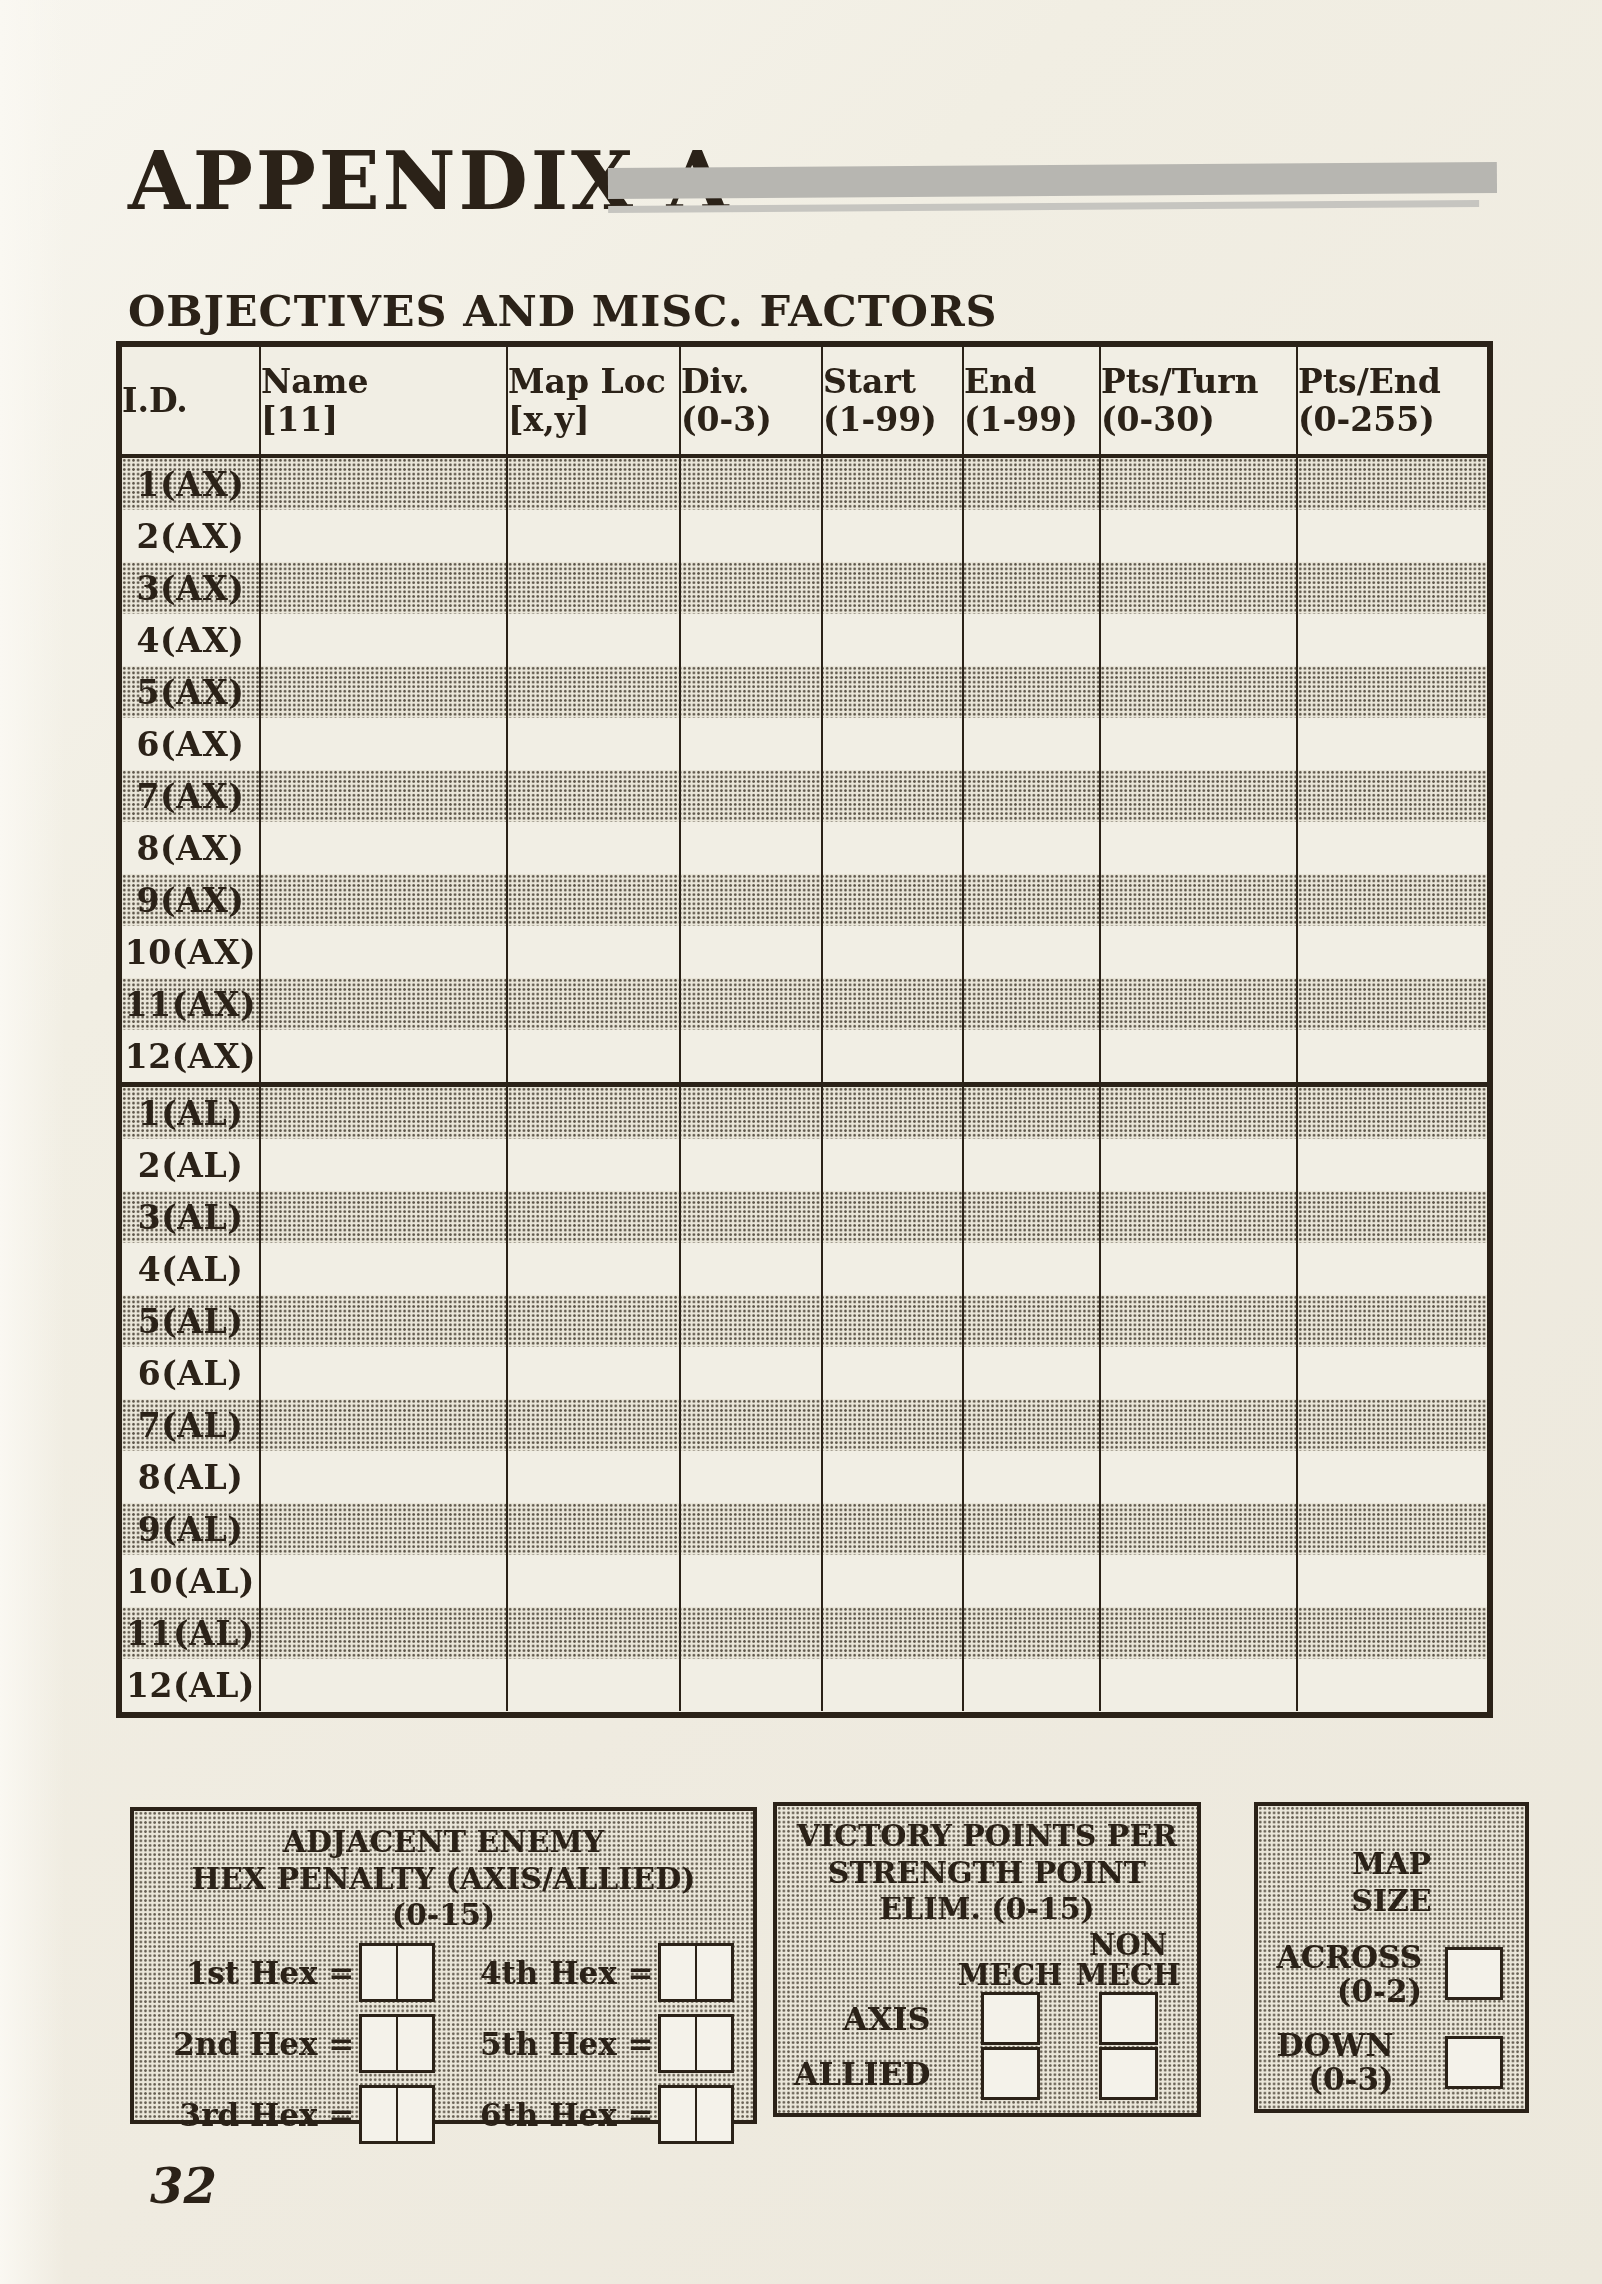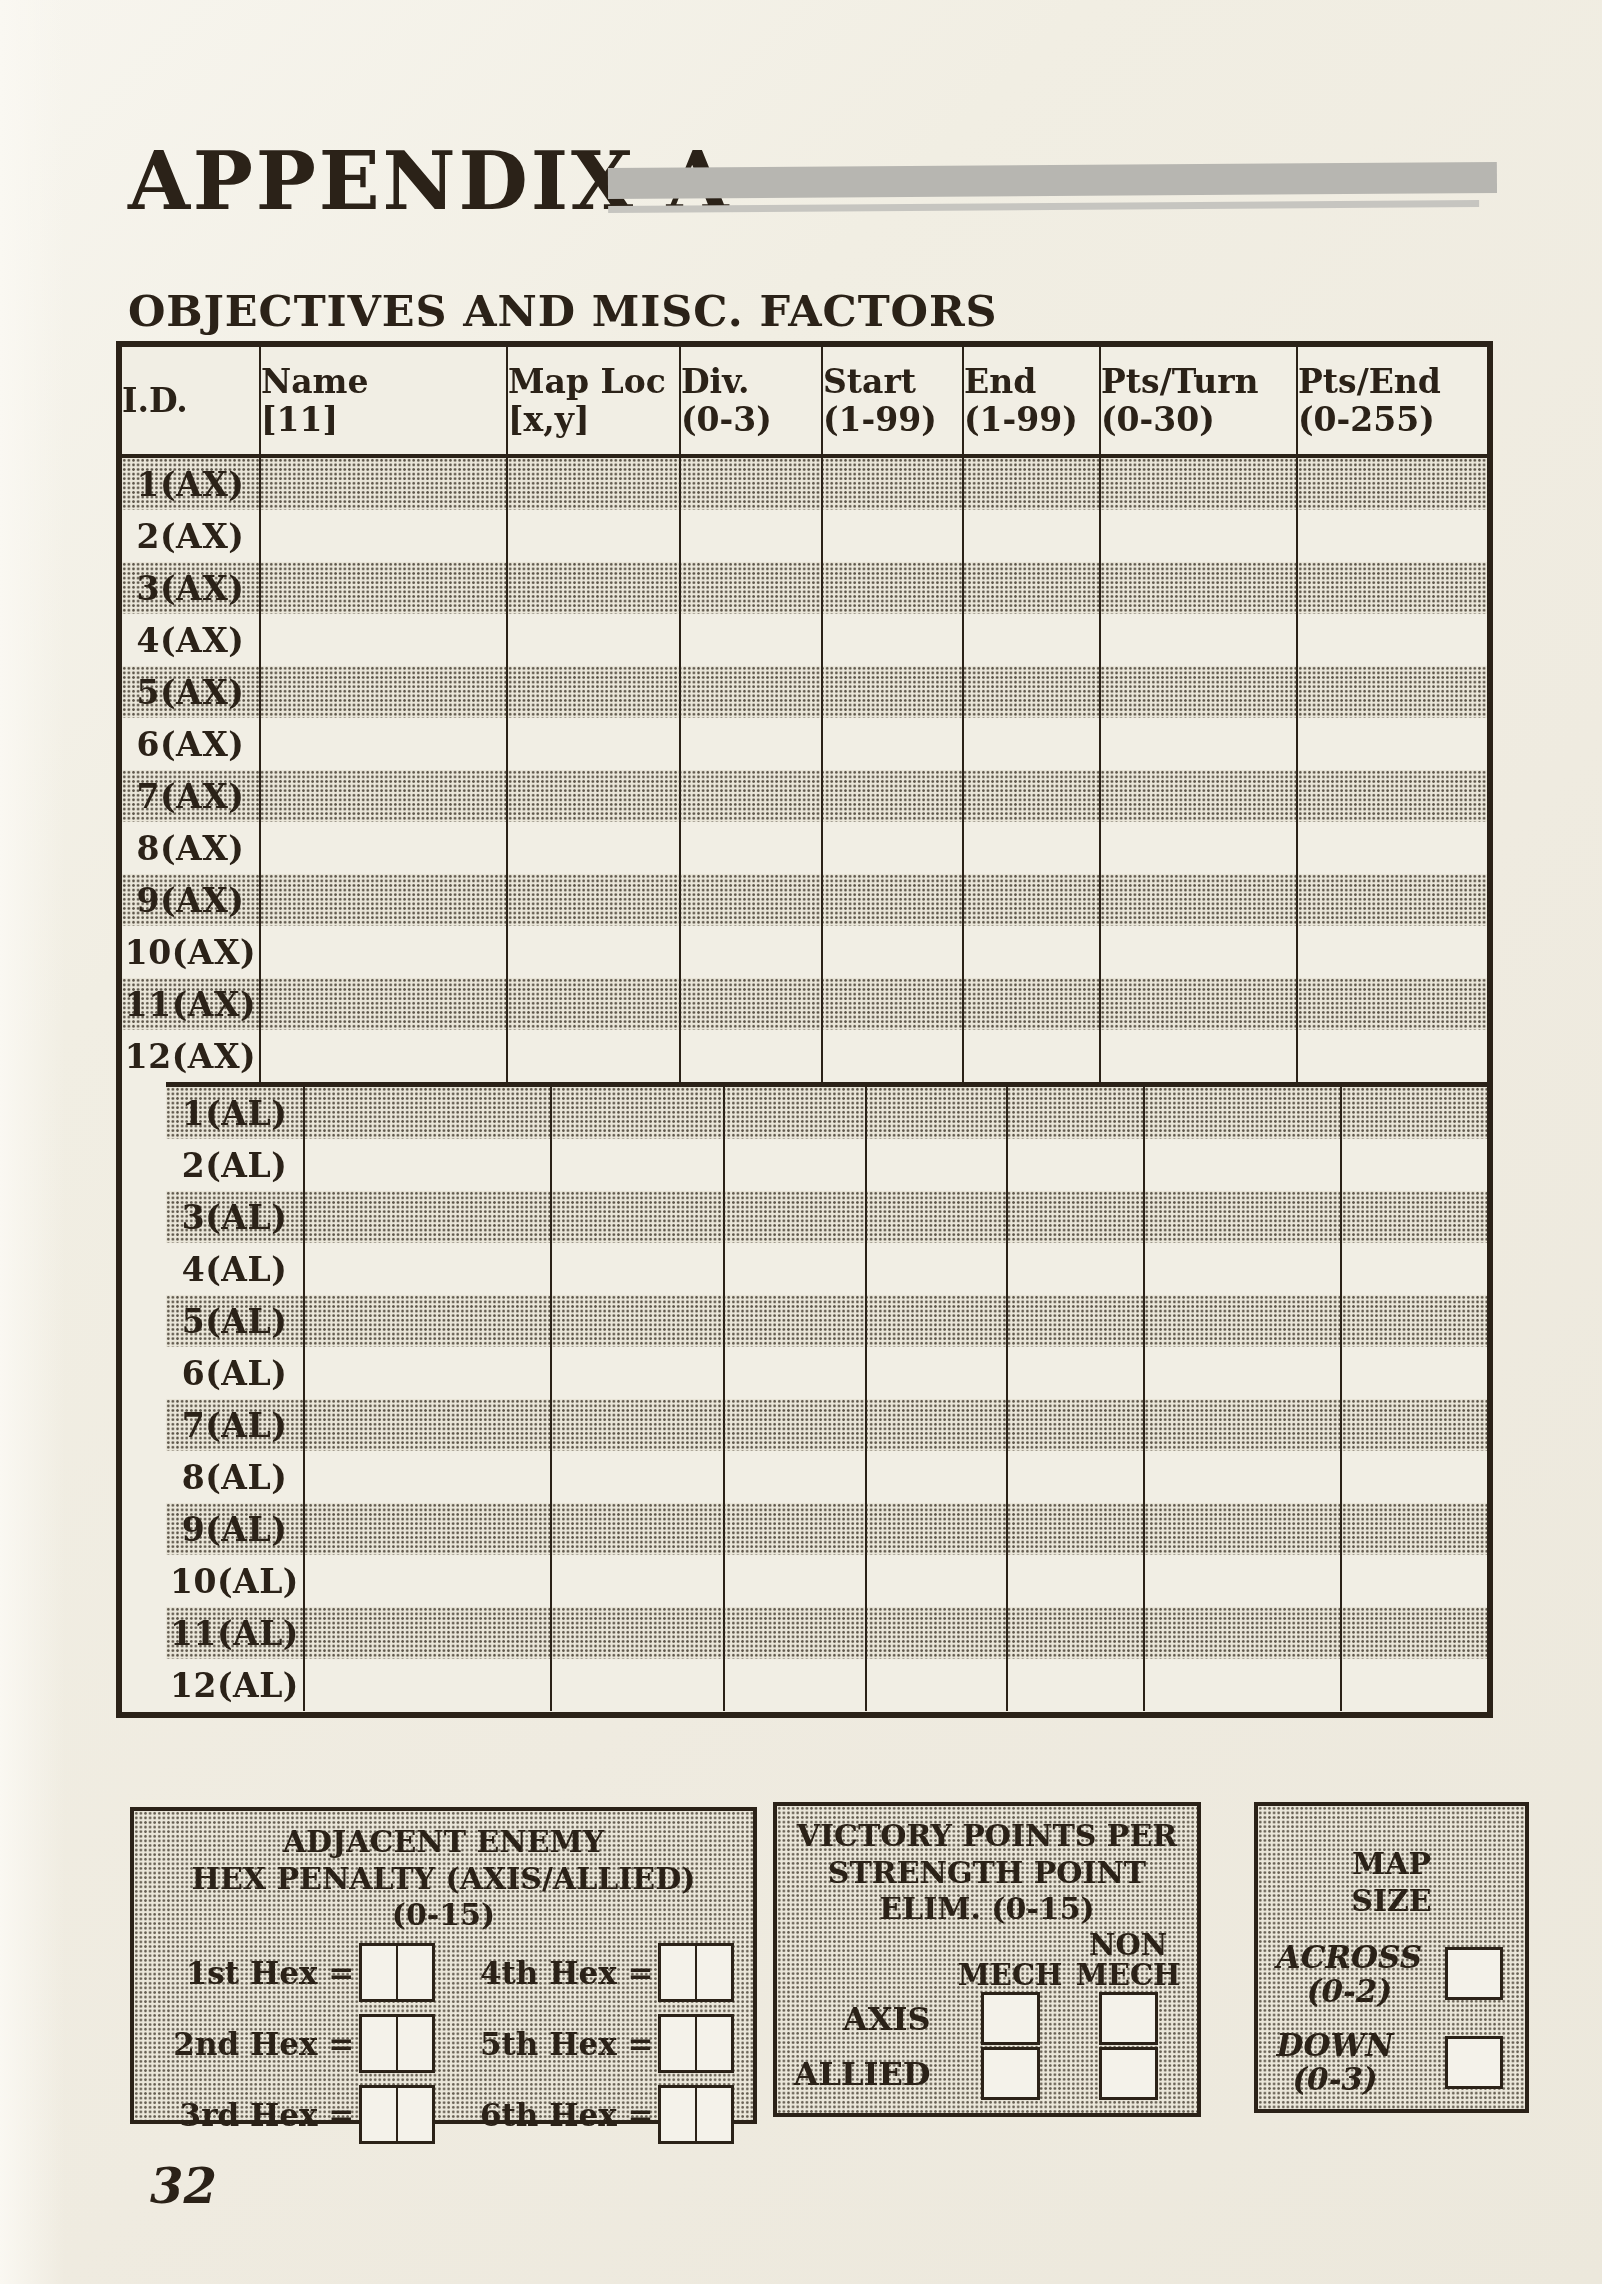--- a/index.html
+++ b/index.html
@@ -38,21 +38,21 @@
   }
   .grid-cols { display:grid; grid-template-columns:139px 247px 173px 142px 141px 137px 197px 1fr; }
   .thead { height:111px; border-bottom:4.6px solid #2b2218; }
   .hcell {
     border-right:2.8px solid #2b2218;
     display:flex; flex-direction:column; justify-content:center; align-items:flex-start;
     font-weight:bold; font-size:33px; line-height:1.15; text-align:center;
   }
   .hcell:last-child { border-right:none; }
   .tsection { display:block; }
-  #allied-section { border-top:5.6px solid #2b2218;margin-left:44px; }
+  #allied-section { border-top:5.6px solid #2b2218; }
   .trow { height:52px; }
   .cell { border-right:2.8px solid #2b2218; height:100%; }
   .cell:last-child { border-right:none; }
   .label-cell {
     display:flex; align-items:center; justify-content:center;
     font-weight:bold; font-size:33px; letter-spacing:0.5px;
   }
   .shaded {
     background-color:#eae6d9;
     background-image: radial-gradient(circle, rgba(58,50,38,0.80) 1px, rgba(58,50,38,0) 1.6px);
@@ -88,21 +88,21 @@
     display:grid; grid-template-columns:172px 111px 125px;
     align-items:center; padding:1.9px 5.6px 0 5.6px; row-gap:1.9px;
   }
   .vp-col-head { text-align:center; font-weight:bold; font-size:29px; line-height:1.05; align-self:end; }
   .vp-row-label { font-weight:bold; font-size:32px; text-align:right; padding-right:24px; }
   .vp-box { width:59px; height:53px; margin:0 auto; }
 
   
   #map-panel { left:1254px; top:1765px; width:275px; height:311px; padding-top:40px; }
   .map-row { display:flex; align-items:center; justify-content:space-between; padding:0 22px 0 18.6px; margin-top:20.4px; }
-  .map-label-stack { text-align:center; font-weight:bold; font-size:31px; line-height:1.1;font-style:italic; }
+  .map-label-stack { text-align:right; font-weight:bold; font-size:31px; line-height:1.1; }
   .map-box { width:58px; height:53px; flex-shrink:0; }
 
   .page-number {
     position:absolute; left:150px; top:2158px;
     font-size:48px; font-weight:bold; font-style:italic;
   }
 </style>
 </head>
 <body>
 

